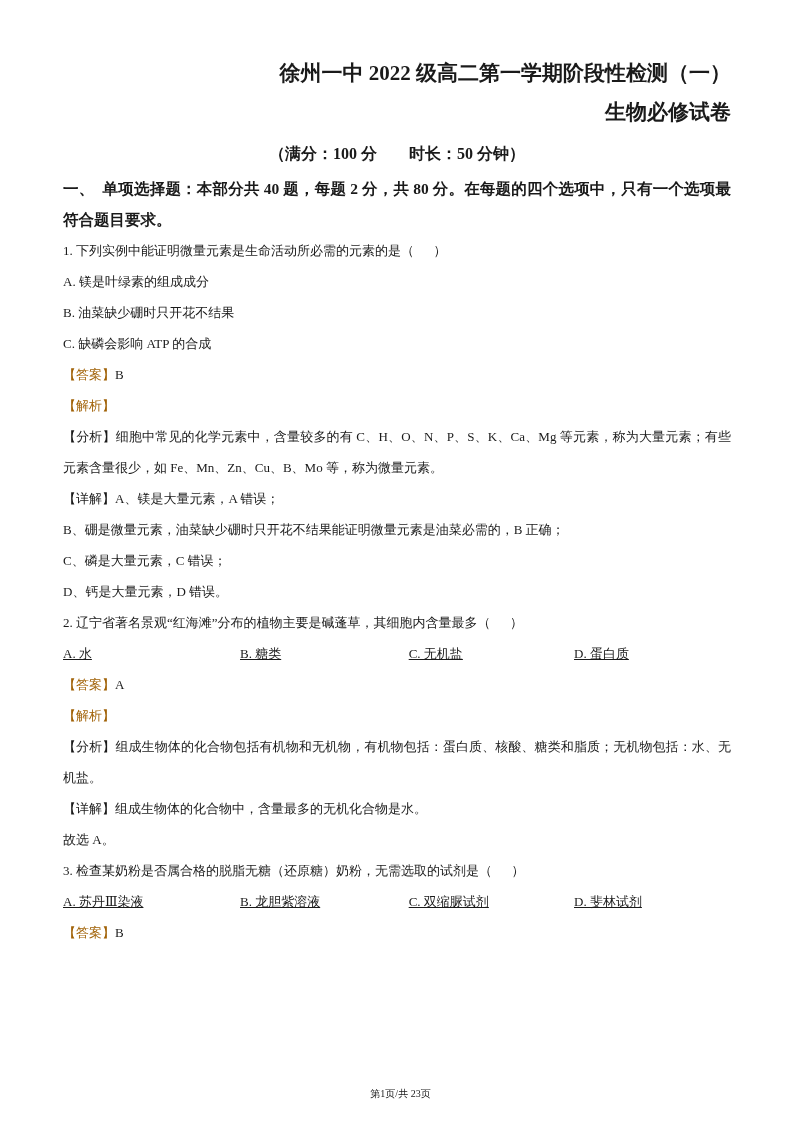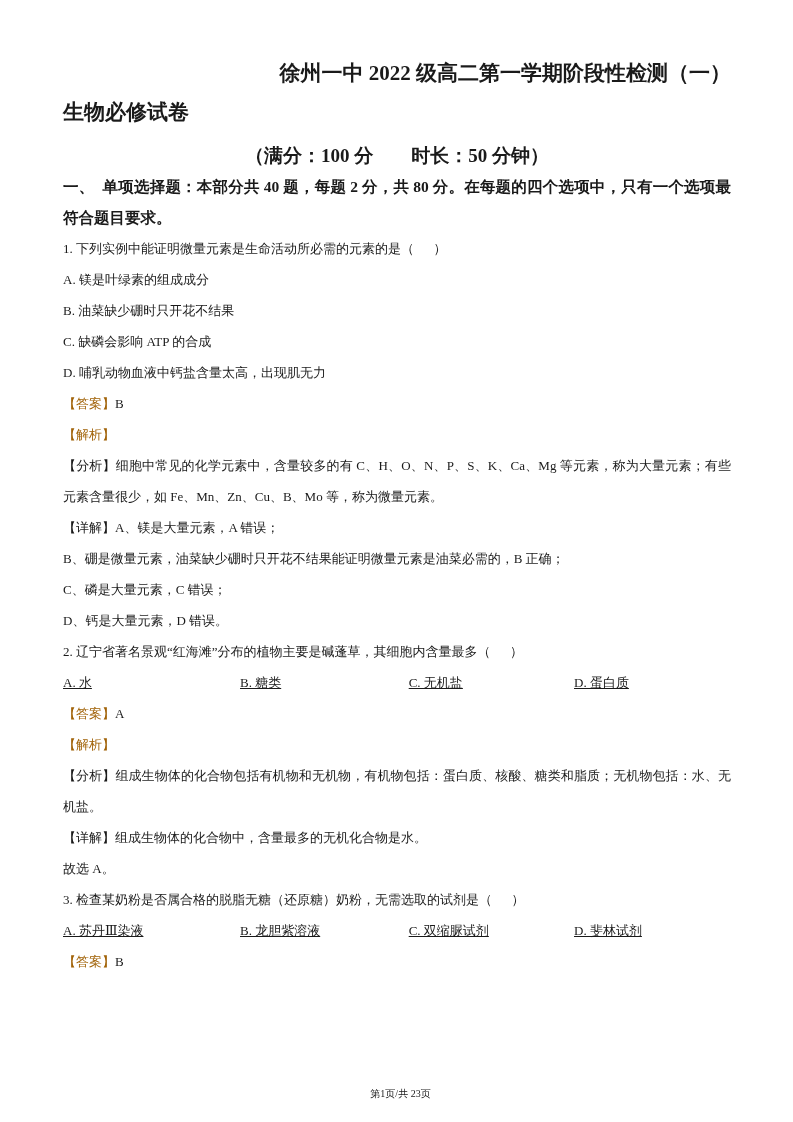--- a/index.html
+++ b/index.html
@@ -21,36 +21,37 @@
   .title {
     font-size: 21px;
     font-weight: bold;
     text-align: right;
     line-height: 1.45;
     white-space: pre-wrap;
   }
   .subtitle {
     font-size: 21px;
     font-weight: bold;
-    text-align: left;
+    text-align: right;
     margin-top: 9px;
     line-height: 1.45;
   }
   .meta {
-    font-size: 19px;
+    font-size: 16px;
     font-weight: bold;
     text-align: center;
     margin-top: 13px;
     line-height: 1.6;
     white-space: pre;
   }
   .section-heading {
     font-size: 15.5px;
     font-weight: bold;
     text-align: justify;
+    margin-top: 7px;
     line-height: 31px;
     white-space: pre-wrap;
   }
   .line {
     font-size: 13px;
     line-height: 31px;
     margin: 0;
     text-align: justify;
     white-space: pre-wrap;
   }
@@ -79,21 +80,20 @@
   <div class="title">徐州一中 2022 级高二第一学期阶段性检测（一）</div>
   <div class="subtitle">生物必修试卷</div>
   <div class="meta">（满分：100 分        时长：50 分钟）</div>
 
   <div class="section-heading">一、  单项选择题：本部分共 40 题，每题 2 分，共 80 分。在每题的四个选项中，只有一个选项最符合题目要求。</div>
 
   <div class="line">1. 下列实例中能证明微量元素是生命活动所必需的元素的是（      ）</div>
   <div class="line">A. 镁是叶绿素的组成成分</div>
   <div class="line">B. 油菜缺少硼时只开花不结果</div>
   <div class="line">C. 缺磷会影响 ATP 的合成</div>
-  <div class="line">D. 哺乳动物血液中钙盐含量太高，出现肌无力</div>
   <div class="line"><span class="blue">【答案】</span><span class="answer-value">B</span></div>
   <div class="line blue">【解析】</div>
   <div class="line">【分析】细胞中常见的化学元素中，含量较多的有 C、H、O、N、P、S、K、Ca、Mg 等元素，称为大量元素；有些元素含量很少，如 Fe、Mn、Zn、Cu、B、Mo 等，称为微量元素。</div>
   <div class="line">【详解】A、镁是大量元素，A 错误；</div>
   <div class="line">B、硼是微量元素，油菜缺少硼时只开花不结果能证明微量元素是油菜必需的，B 正确；</div>
   <div class="line">C、磷是大量元素，C 错误；</div>
   <div class="line">D、钙是大量元素，D 错误。</div>
 
   <div class="line">2. 辽宁省著名景观“红海滩”分布的植物主要是碱蓬草，其细胞内含量最多（      ）</div>
   <div class="options-row">

